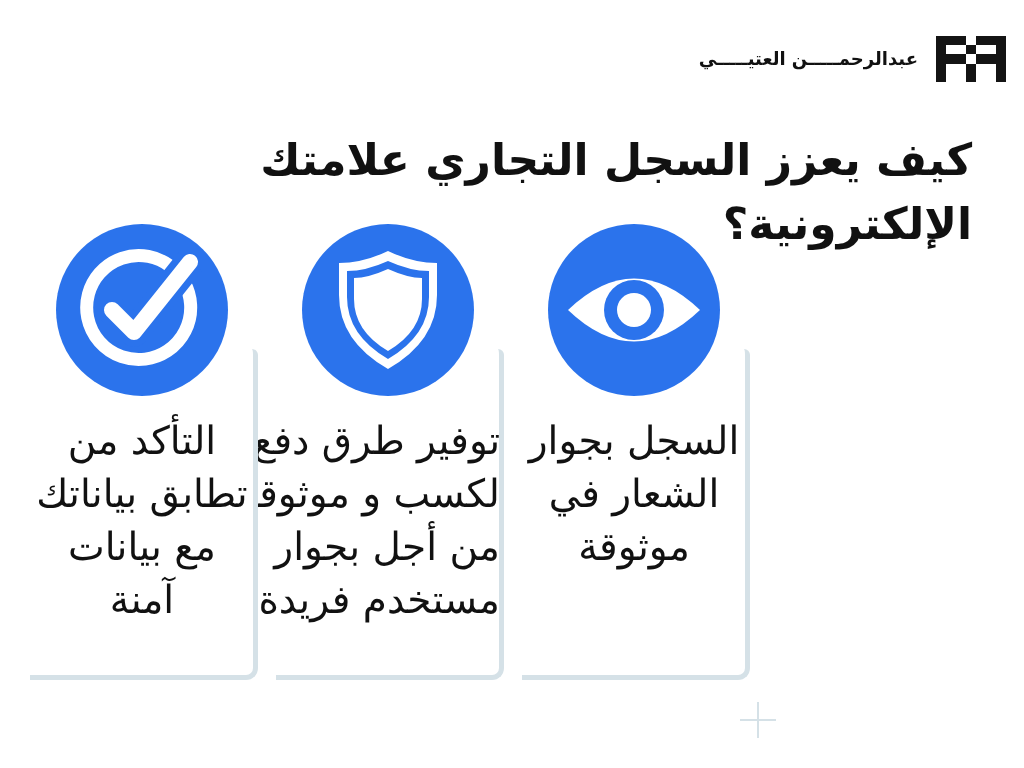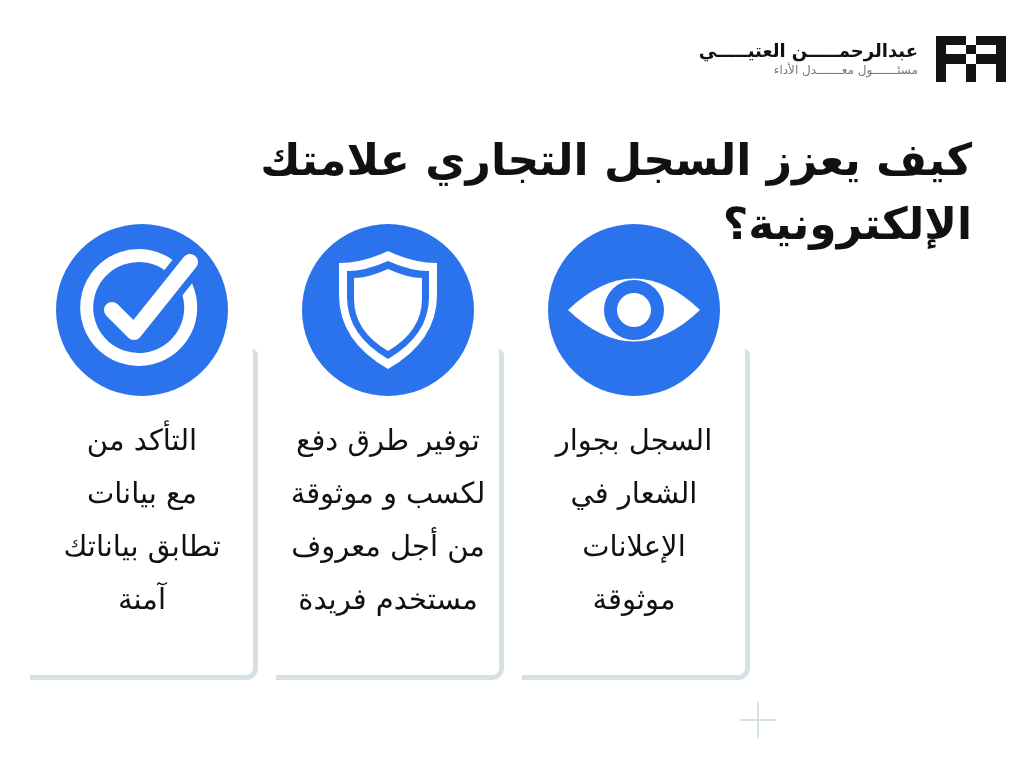--- a/index.html
+++ b/index.html
@@ -33,36 +33,35 @@
   }
   .circle {
     position: absolute; top: 0; left: 26px; width: 172px; height: 172px; border-radius: 50%;
     background: #2b73ec; display: flex; align-items: center; justify-content: center;
   }
   .circle svg { display: block; }
   .card-text {
     position: absolute; top: 190px; left: 0; width: 224px;
     direction: rtl; text-align: center;
     font-family: "DejaVu Serif", "Liberation Serif", serif;
-    font-size: 29px; line-height: 53px; color: #111;
+    font-size: 39px; line-height: 53px; color: #111;
   }
   .card-text div { white-space: nowrap; }
 
   .plus { position: absolute; left: 740px; top: 702px; width: 36px; height: 36px; }
   .plus::before, .plus::after { content: ""; position: absolute; background: #d5e1e7; }
   .plus::before { left: 17px; top: 0; width: 2px; height: 36px; }
   .plus::after { top: 17px; left: 0; width: 36px; height: 2px; }
 </style>
 </head>
 <body>
 
 <div class="brand">
   <div class="brand-text">
     <div class="brand-name">عبدالرحمـــــن العتيـــــي</div>
-    <div class="brand-role">مسئـــــــول معـــــــدل الأداء</div>
   </div>
   <div class="logo">
 
     <span class="b"></span>
       <span class="b"></span>
       <span class="b"></span>
       <span></span>
       <span class="b"></span>
       <span class="b"></span>
       <span class="b"></span>
@@ -111,53 +110,52 @@
     <div class="circle">
       <svg width="140" height="90" viewBox="0 0 140 90">
         <path d="M4 45 Q70 -18 136 45 Q70 108 4 45 Z" fill="#fff"></path>
         <circle cx="70" cy="45" r="30" fill="#2b73ec"></circle>
         <circle cx="70" cy="45" r="17" fill="#fff"></circle>
       </svg>
     </div>
     <div class="card-text">
       <div>السجل بجوار</div>
       <div>الشعار في</div>
-      <div>الإعلانات</div>
       <div>موثوقة</div>
     </div>
   </div>
 
   <div class="card" style="left:246px;">
     <div class="card-body"></div>
     <div class="circle">
       <svg width="110" height="130" viewBox="0 0 110 130">
         <path d="M55 6 Q80 18 104 18 L104 50 Q104 96 55 124 Q6 96 6 50 L6 18 Q30 18 55 6 Z" fill="#fff"></path>
         <path d="M55 16 Q77 26 96 26 L96 52 Q96 90 55 114 Q14 90 14 52 L14 26 Q33 26 55 16 Z" fill="#2b73ec"></path>
         <path d="M55 24 Q75 33 89 33 L89 54 Q89 86 55 106 Q21 86 21 54 L21 33 Q35 33 55 24 Z" fill="#fff"></path>
       </svg>
     </div>
     <div class="card-text">
       <div>توفير طرق دفع</div>
       <div>لكسب و موثوقة</div>
-      <div>من أجل معروف</div>
+      <div>من أجل بجوار</div>
       <div>مستخدم فريدة</div>
     </div>
   </div>
 
   <div class="card" style="left:0px;">
     <div class="card-body"></div>
     <div class="circle">
       <svg width="140" height="140" viewBox="0 0 140 140">
         <path d="M112 42 A52 52 0 1 1 98 26" fill="none" stroke="#fff" stroke-width="13" stroke-linecap="butt"></path>
         <path d="M40 70 L62 92 L118 22" fill="none" stroke="#2b73ec" stroke-width="30" stroke-linejoin="round"></path>
         <path d="M40 70 L62 92 L118 22" fill="none" stroke="#fff" stroke-width="16" stroke-linecap="round" stroke-linejoin="round"></path>
       </svg>
     </div>
     <div class="card-text">
       <div>التأكد من</div>
+      <div>تطابق بياناتك</div>
       <div>مع بيانات</div>
-      <div>تطابق بياناتك</div>
       <div>آمنة</div>
     </div>
   </div>
 </div>
 
 <div class="plus"></div>
 
 </body></html>

